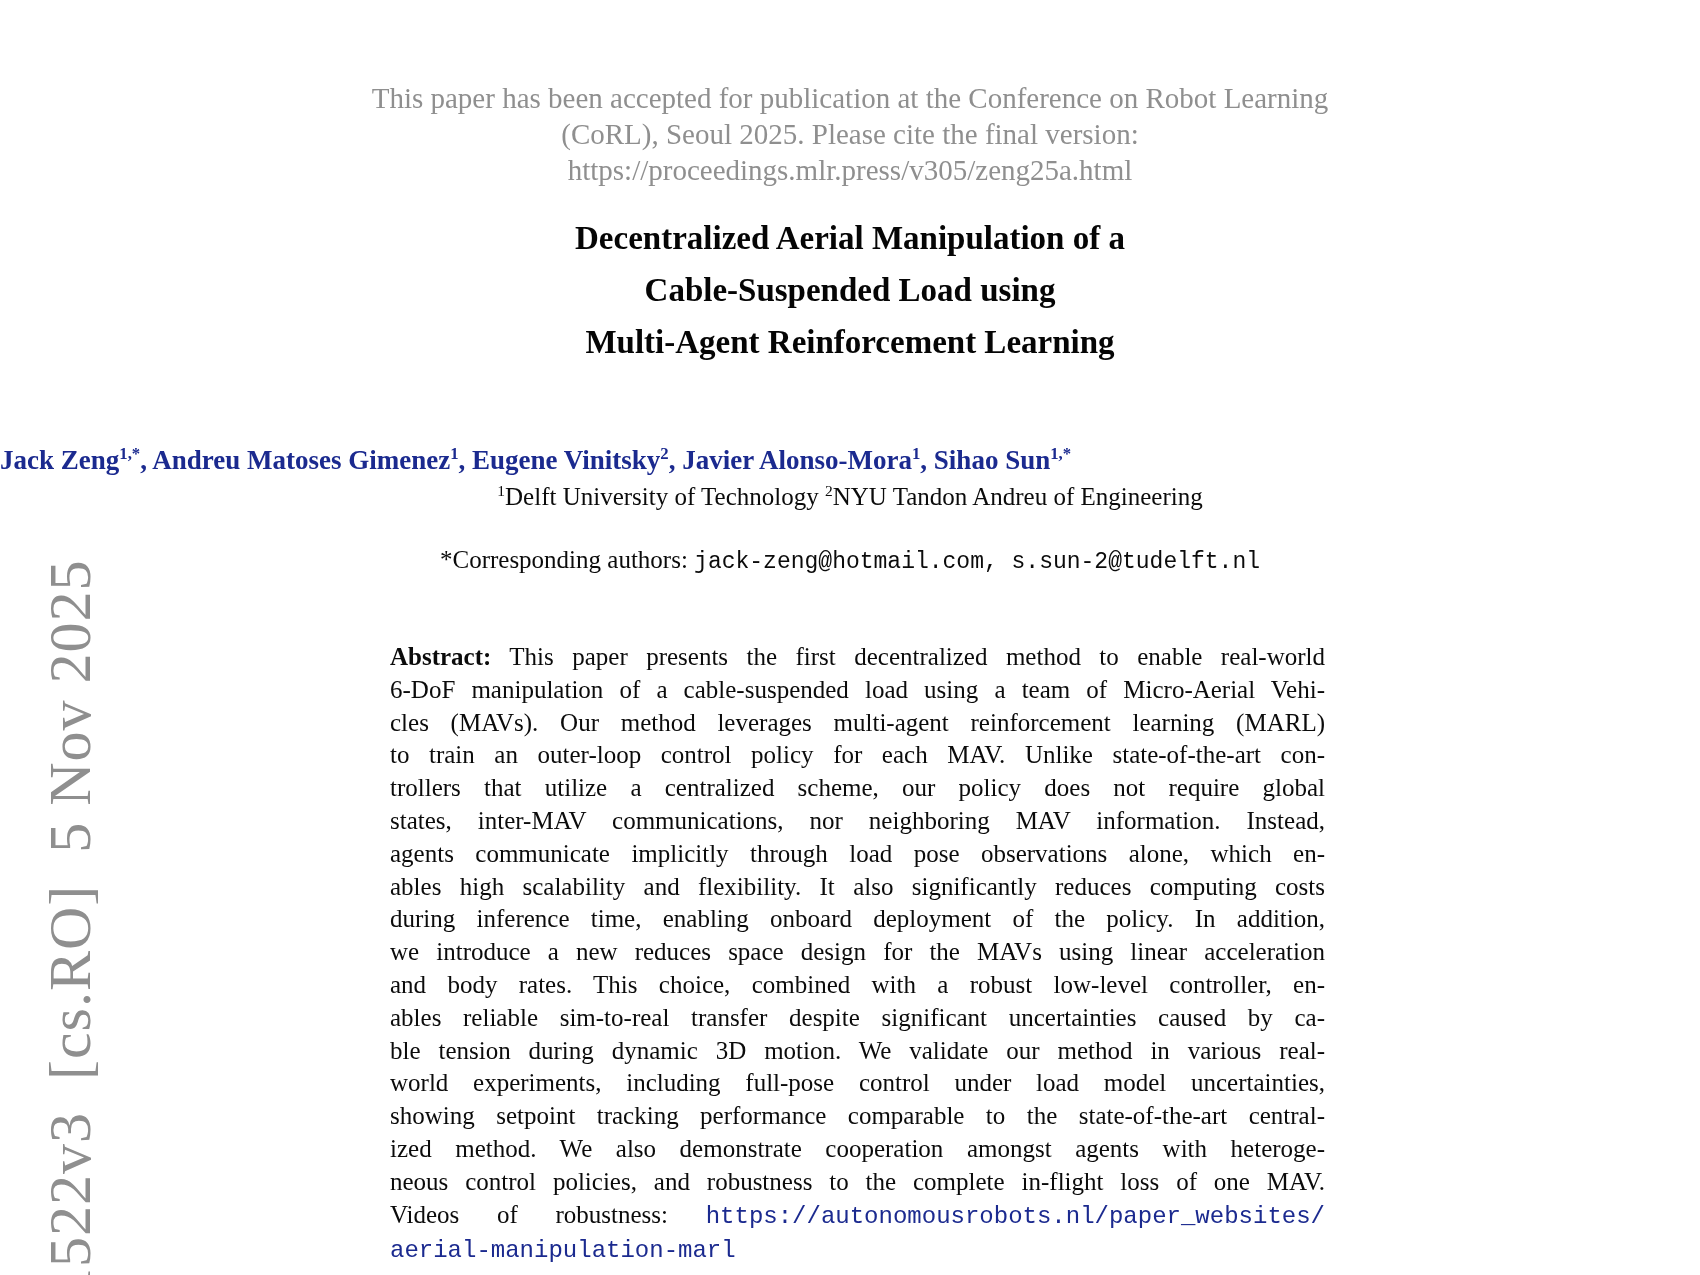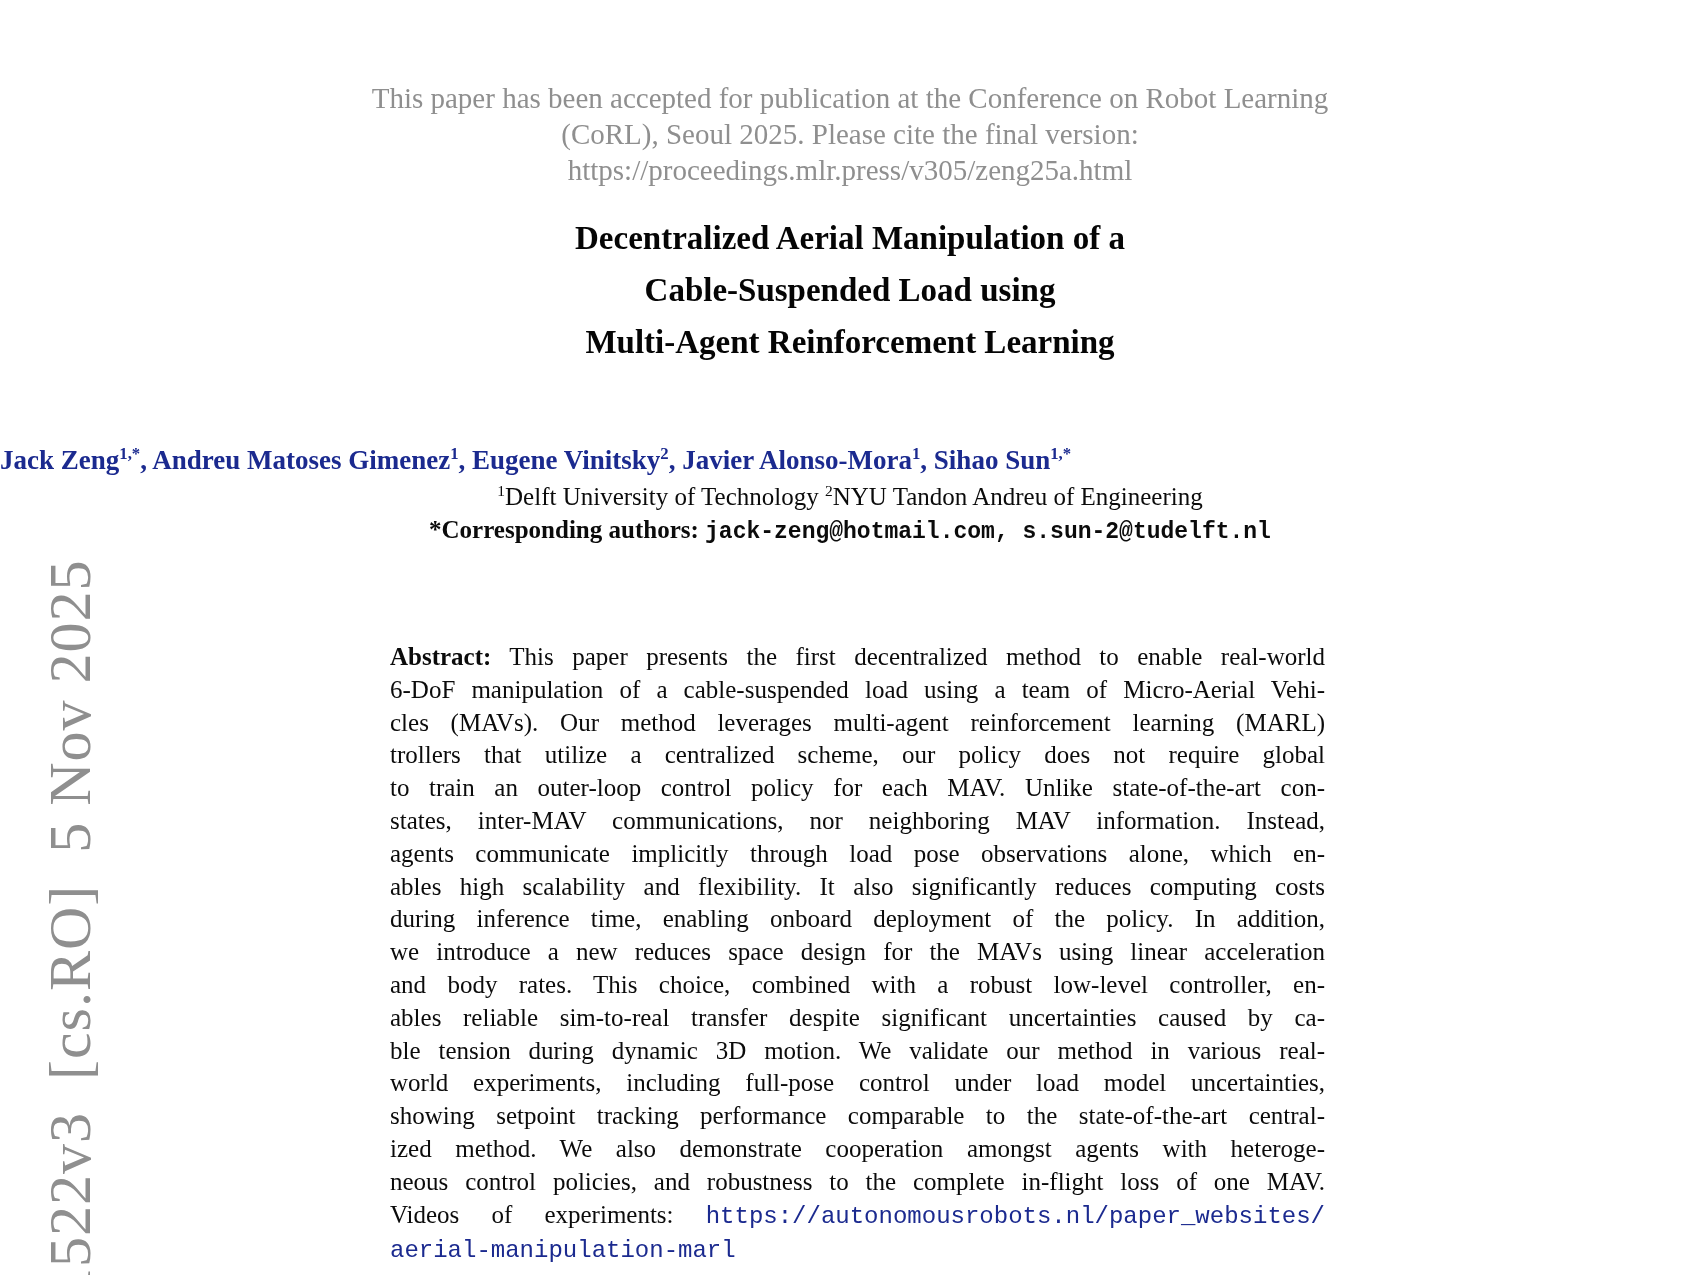--- a/index.html
+++ b/index.html
@@ -34,22 +34,22 @@
     position:absolute; top:444px; left:0; width:100%;
     text-align:left; font-size:27px; line-height:33px; font-weight:bold;
     color:var(--accent-blue,#1b2a8f);
   }
   .authors sup, .affil sup { font-size:62%; vertical-align:super; line-height:0; }
   .affil {
     position:absolute; top:481px; left:0; width:100%;
     text-align:center; font-size:25px; line-height:32px;
   }
   .corr {
-    position:absolute; top:514px; left:0; width:100%;
-    text-align:center; font-size:25px; line-height:32px;font-weight:bold;
+    position:absolute; top:538px; left:0; width:100%;
+    text-align:center; font-size:25px; line-height:44px;
   }
   .mono { font-family:"Liberation Mono", monospace; font-size:23px; }
   
   .abstract {
     position:absolute; top:641px; left:390px; width:935px;
     font-size:25px; line-height:32.8px;
   }
   .abs-line { text-align:justify; text-align-last:justify; white-space:normal; }
   .abs-line.abs-last { text-align-last:left; }
   .abs-bold { font-weight:bold; }
@@ -83,31 +83,31 @@
   <div class="affil"><sup>1</sup><span>Delft University of Technology </span><sup>2</sup><span>NYU Tandon Andreu of Engineering</span></div>
 
   <div class="corr">
     <span>*Corresponding authors: </span><span class="mono">jack-zeng@hotmail.com, s.sun-2@tudelft.nl</span>
   </div>
 
   <div class="abstract">
       <div class="abs-line"><span class="abs-bold">Abstract:</span><span> This paper presents the first decentralized method to enable real-world</span></div>
       <div class="abs-line"><span>6-DoF manipulation of a cable-suspended load using a team of Micro-Aerial Vehi-</span></div>
       <div class="abs-line"><span>cles (MAVs). Our method leverages multi-agent reinforcement learning (MARL)</span></div>
+      <div class="abs-line"><span>to train an outer-loop control policy for each MAV. Unlike state-of-the-art con-</span></div>
       <div class="abs-line"><span>trollers that utilize a centralized scheme, our policy does not require global</span></div>
-      <div class="abs-line"><span>to train an outer-loop control policy for each MAV. Unlike state-of-the-art con-</span></div>
       <div class="abs-line"><span>states, inter-MAV communications, nor neighboring MAV information. Instead,</span></div>
       <div class="abs-line"><span>agents communicate implicitly through load pose observations alone, which en-</span></div>
       <div class="abs-line"><span>ables high scalability and flexibility. It also significantly reduces computing costs</span></div>
       <div class="abs-line"><span>during inference time, enabling onboard deployment of the policy. In addition,</span></div>
       <div class="abs-line"><span>we introduce a new reduces space design for the MAVs using linear acceleration</span></div>
       <div class="abs-line"><span>and body rates. This choice, combined with a robust low-level controller, en-</span></div>
       <div class="abs-line"><span>ables reliable sim-to-real transfer despite significant uncertainties caused by ca-</span></div>
       <div class="abs-line"><span>ble tension during dynamic 3D motion. We validate our method in various real-</span></div>
       <div class="abs-line"><span>world experiments, including full-pose control under load model uncertainties,</span></div>
       <div class="abs-line"><span>showing setpoint tracking performance comparable to the state-of-the-art central-</span></div>
       <div class="abs-line"><span>ized method. We also demonstrate cooperation amongst agents with heteroge-</span></div>
       <div class="abs-line"><span>neous control policies, and robustness to the complete in-flight loss of one MAV.</span></div>
-      <div class="abs-line"><span>Videos of experiments: </span><span class="link">https://autonomousrobots.nl/paper_websites/</span></div>
+      <div class="abs-line"><span>Videos of robustness: </span><span class="link">https://autonomousrobots.nl/paper_websites/</span></div>
       <div class="abs-line abs-last"><span class="link">aerial-manipulation-marl</span></div>
     </div>
 
 </div>
 
 </body></html>

